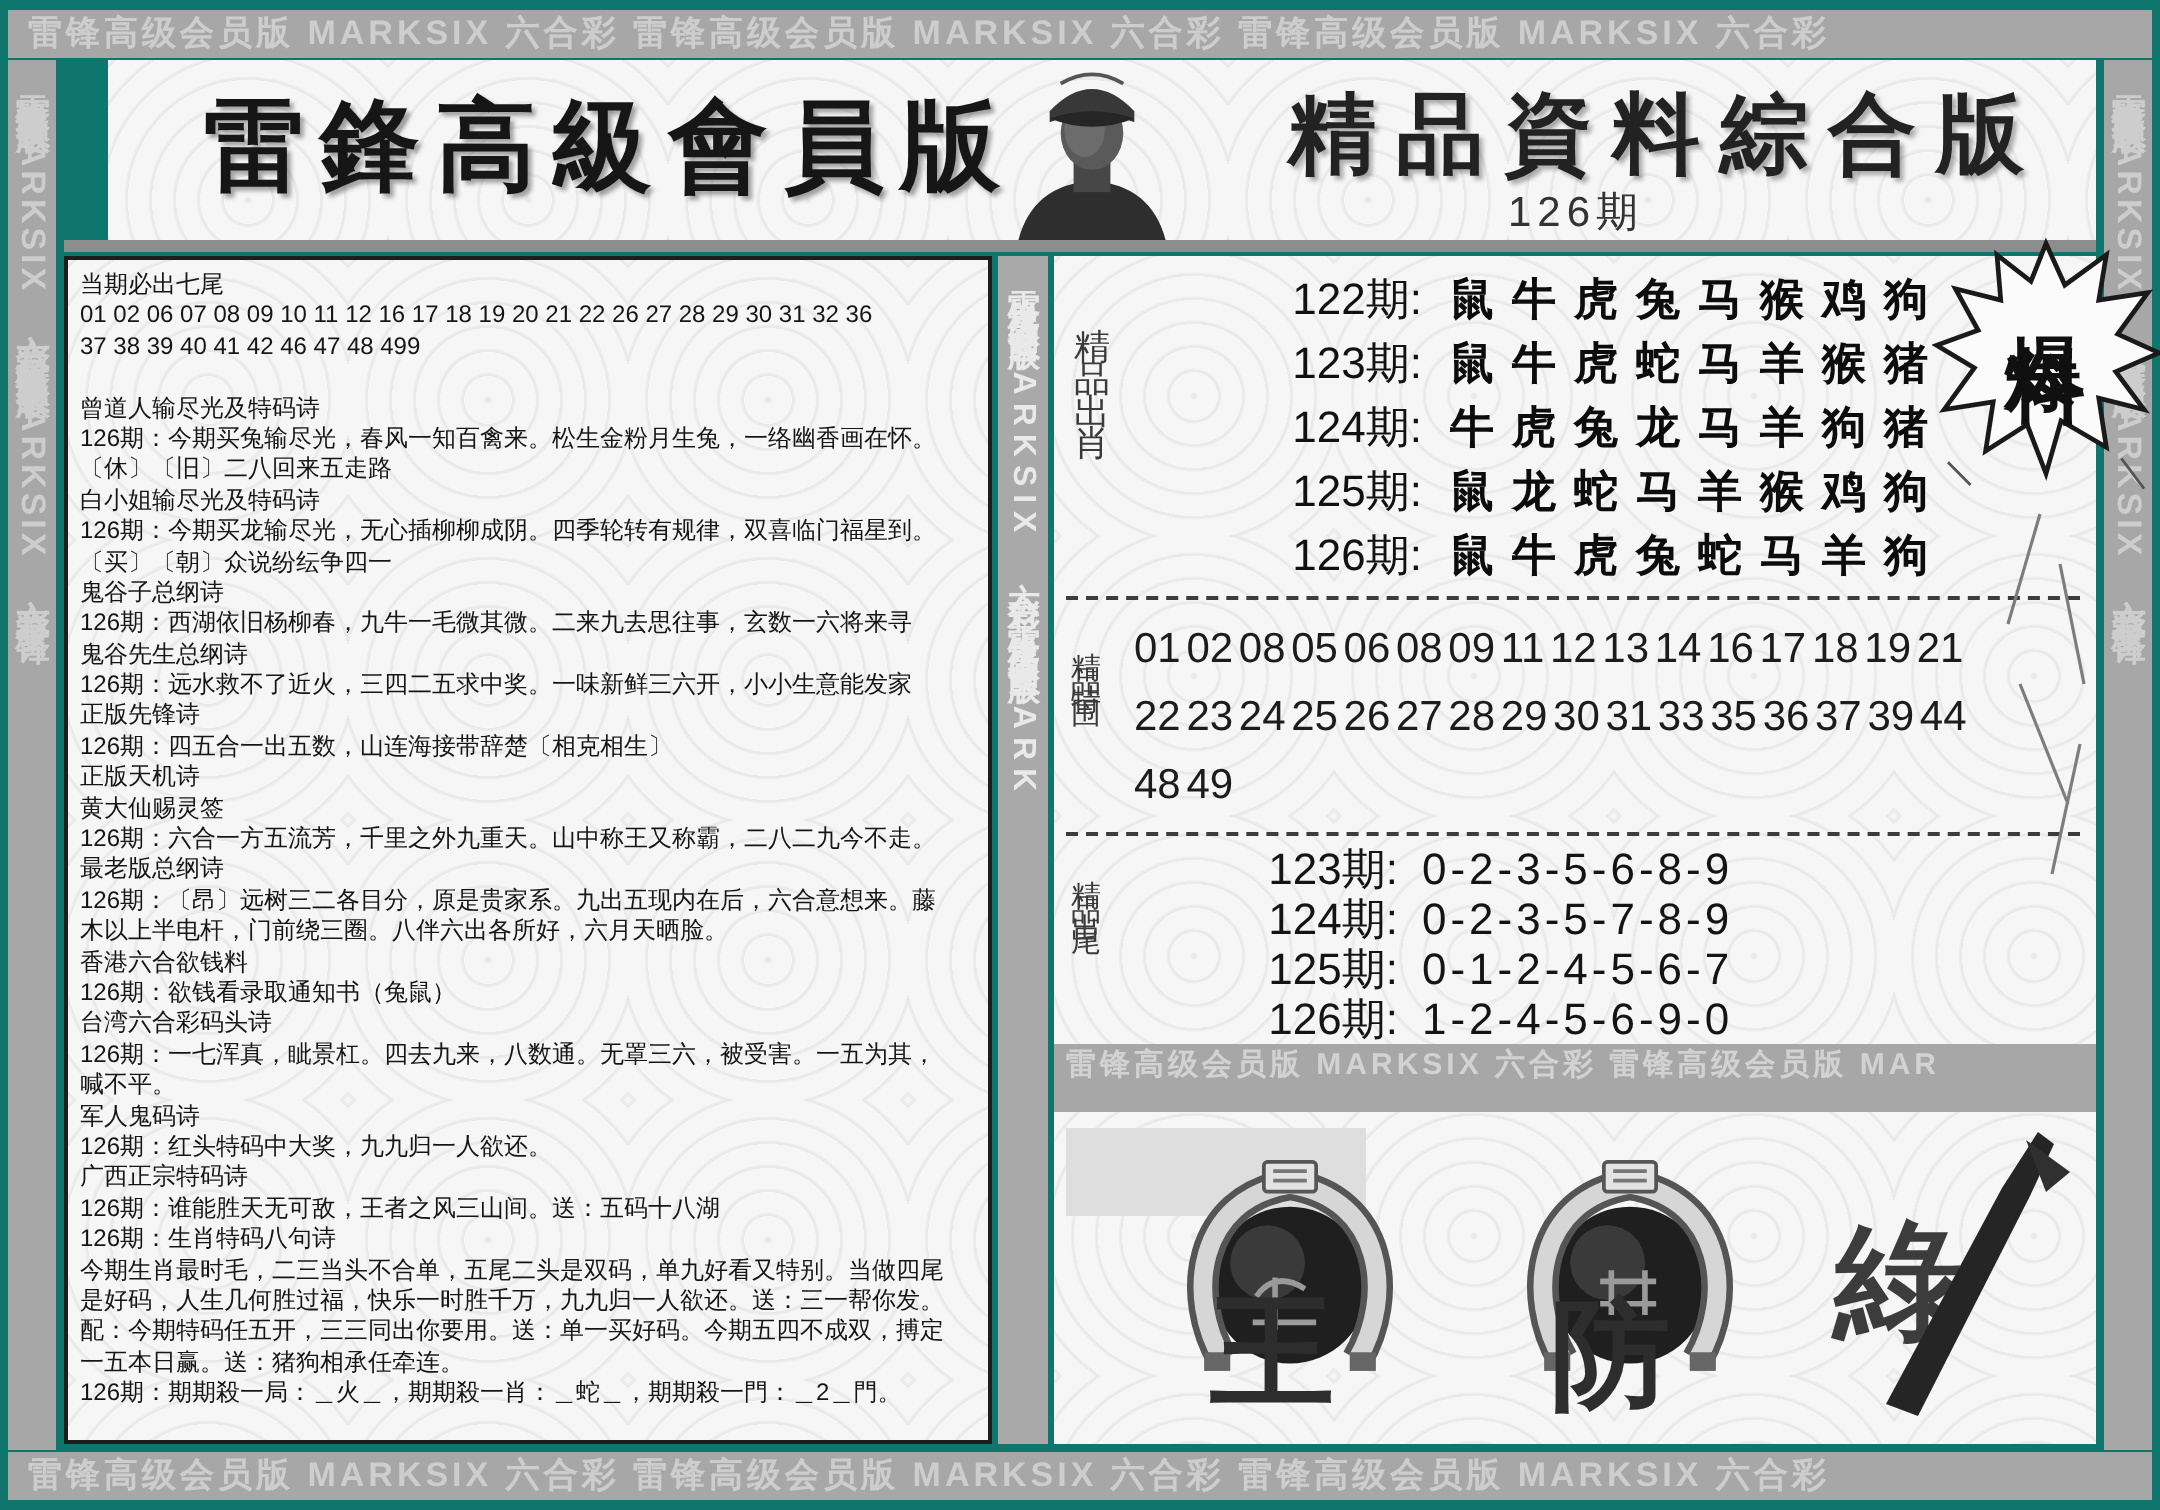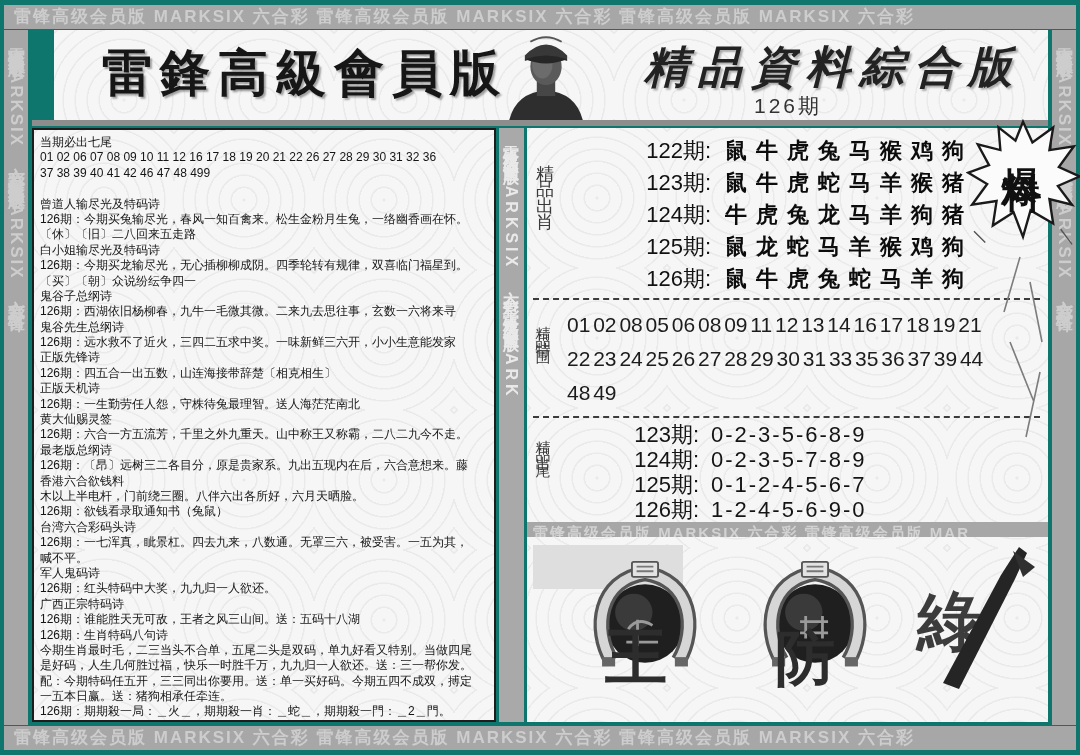--- a/index.html
+++ b/index.html
@@ -23,21 +23,21 @@
     background-size:140px 140px;}
 
   
   .header{position:absolute;left:32px;right:32px;top:30px;height:90px;margin-left:22px;}
   .header-rule{position:absolute;left:32px;right:32px;top:120px;height:6px;background:#8d8d8d;}
   .title-left{position:absolute;left:48px;top:10px;font-family:"DejaVu Serif","Liberation Serif",serif;
     font-weight:bold;font-size:50px;letter-spacing:8px;color:#161616;
     text-shadow:2px 2px 2px rgba(0,0,0,0.35);}
   .title-right{position:absolute;left:590px;top:8px;font-family:"DejaVu Serif","Liberation Serif",serif;
     font-weight:bold;font-size:44px;letter-spacing:10px;color:#222;
-    text-shadow:2px 2px 2px rgba(0,0,0,0.3);font-style:italic;}
+    text-shadow:2px 2px 2px rgba(0,0,0,0.3);}
   .issue-no{position:absolute;left:700px;top:62px;font-size:21px;color:#333;letter-spacing:3px;}
   .bust{position:absolute;left:436px;top:-2px;width:112px;height:92px;}
 
   
   .left-panel{position:absolute;left:32px;top:128px;width:464px;height:594px;
     border:2px solid #1d1d1d;box-sizing:border-box;padding:5px 6px;}
   .pline{height:15.4px;line-height:15.4px;font-size:12px;color:#151515;
     white-space:nowrap;overflow:hidden;}
 
   
@@ -59,21 +59,21 @@
     font-family:"DejaVu Serif","Liberation Serif",serif;}
   .dashline{border-top:2px dashed #3c3c3c;margin:2px 8px 2px 6px;height:0;}
   .sec-tewei{height:112px;padding:6px 0 0 40px;box-sizing:border-box;}
   .sec-tewei .vlabel{top:12px;font-size:15px;letter-spacing:8px;}
   .twline{font-size:21px;color:#1c1c1c;line-height:34px;word-spacing:-3px;white-space:nowrap;}
   .sec-chuwei{height:102px;padding:2px 0 0 40px;box-sizing:border-box;}
   .sec-chuwei .vlabel{top:8px;font-size:15px;letter-spacing:8px;}
   .crow{display:flex;align-items:baseline;height:25px;line-height:25px;margin-left:40px;}
   .cissue{width:92px;text-align:right;font-size:22px;color:#141414;}
   .ctails{margin-left:12px;font-size:22px;letter-spacing:2px;color:#141414;}
-  .mid-strip{height:15px;background:#a7a7a7;color:#d2d2d2;font-weight:bold;font-size:15px;
+  .mid-strip{height:34px;background:#a7a7a7;color:#d2d2d2;font-weight:bold;font-size:15px;
     line-height:22px;letter-spacing:2px;white-space:nowrap;overflow:hidden;padding-left:6px;}
   .riddles{position:relative;flex:1;overflow:hidden;}
   .blank-box{position:absolute;left:6px;top:8px;width:150px;height:44px;background:#dedede;}
   .shoe{position:absolute;width:112px;height:140px;}
   .shoe1{left:62px;top:10px;}
   .shoe2{left:232px;top:10px;}
   .riddle-char{position:absolute;font-family:"DejaVu Serif","Liberation Serif",serif;
     font-weight:bold;color:#2d2d2d;}
   .char1{left:78px;top:78px;font-size:62px;}
   .char2{left:248px;top:82px;font-size:60px;}
@@ -124,27 +124,26 @@
       <div class="pline">白小姐输尽光及特码诗</div>
       <div class="pline">126期：今期买龙输尽光，无心插柳柳成阴。四季轮转有规律，双喜临门福星到。</div>
       <div class="pline">〔买〕〔朝〕众说纷纭争四一</div>
       <div class="pline">鬼谷子总纲诗</div>
       <div class="pline">126期：西湖依旧杨柳春，九牛一毛微其微。二来九去思往事，玄数一六将来寻</div>
       <div class="pline">鬼谷先生总纲诗</div>
       <div class="pline">126期：远水救不了近火，三四二五求中奖。一味新鲜三六开，小小生意能发家</div>
       <div class="pline">正版先锋诗</div>
       <div class="pline">126期：四五合一出五数，山连海接带辞楚〔相克相生〕</div>
       <div class="pline">正版天机诗</div>
-      <div class="pline">126期：一生勤劳任人怨，守株待兔最理智。送人海茫茫南北</div>
       <div class="pline">黄大仙赐灵签</div>
       <div class="pline">126期：六合一方五流芳，千里之外九重天。山中称王又称霸，二八二九今不走。</div>
       <div class="pline">最老版总纲诗</div>
       <div class="pline">126期：〔昂〕远树三二各目分，原是贵家系。九出五现内在后，六合意想来。藤</div>
+      <div class="pline">木以上半电杆，门前绕三圈。八伴六出各所好，六月天晒脸。</div>
       <div class="pline">香港六合欲钱料</div>
-      <div class="pline">木以上半电杆，门前绕三圈。八伴六出各所好，六月天晒脸。</div>
       <div class="pline">126期：欲钱看录取通知书（兔鼠）</div>
       <div class="pline">台湾六合彩码头诗</div>
       <div class="pline">126期：一七浑真，眦景杠。四去九来，八数通。无罩三六，被受害。一五为其，</div>
       <div class="pline">喊不平。</div>
       <div class="pline">军人鬼码诗</div>
       <div class="pline">126期：红头特码中大奖，九九归一人欲还。</div>
       <div class="pline">广西正宗特码诗</div>
       <div class="pline">126期：谁能胜天无可敌，王者之风三山间。送：五码十八湖</div>
       <div class="pline">126期：生肖特码八句诗</div>
       <div class="pline">今期生肖最时毛，二三当头不合单，五尾二头是双码，单九好看又特别。当做四尾</div>

